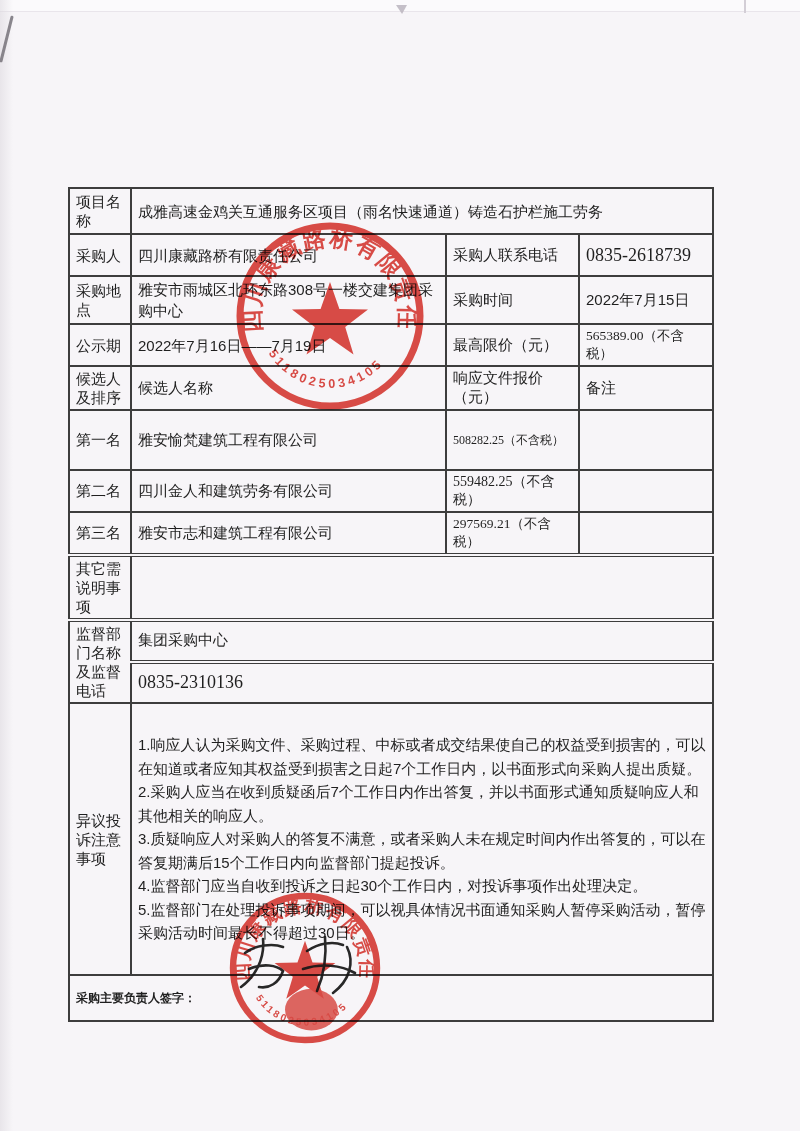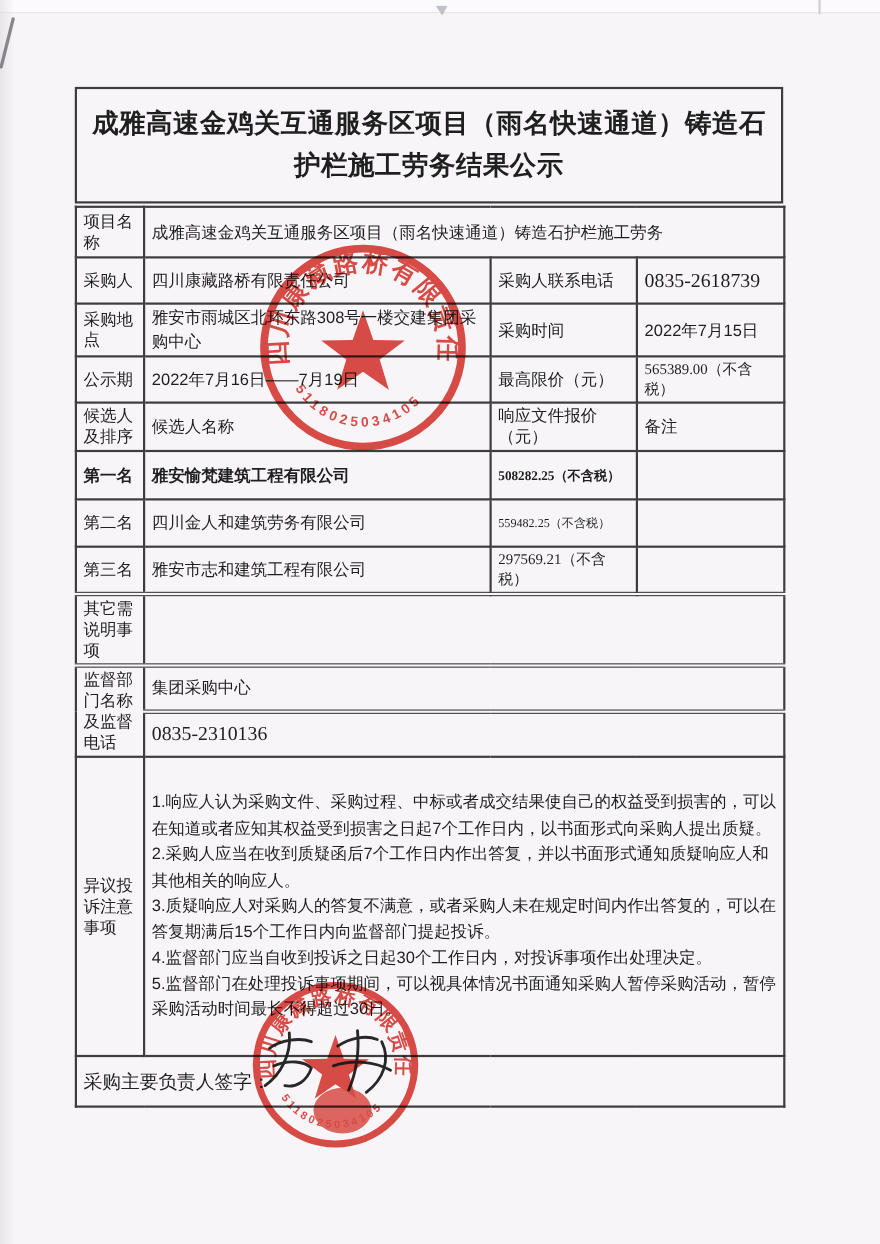--- a/index.html
+++ b/index.html
@@ -45,47 +45,44 @@
     padding:2px 6px;
     box-sizing:border-box;
     word-break:break-all;
   }
   td.lab{padding-left:7px;line-height:19px;}
   td.ctr{text-align:left;}
   td.lft{padding-left:10px;line-height:21px;}
   .num{font-family:"Liberation Serif",serif;font-size:18px;}
   tr.sep td{border-top:4px double #3d3d3d;}
   .r1{height:46px;} .r2{height:42px;} .r3{height:44px;} .r4{height:34px;}
-  .r5{height:41px;} .r6{height:44px;font-weight:bold;} .r7{height:43px;margin-left:47px;} .r8{height:43px;padding-left:24px;}
+  .r5{height:41px;} .r6{height:60px;} .r7{height:32px;margin-left:47px;} .r8{height:43px;padding-left:24px;}
   .r9{height:61px;} .r10{height:37px;} .r11{height:37px;}
   .r12{height:272px;} .r13{height:46px;}
   td.objection-cell{vertical-align:middle;padding:8px 10px 8px 9px;margin-left:28px;}
   .obj-item{line-height:23.5px;font-size:15px;}
-  td.sign-cell{font-size:17px;padding-left:8px;}
+  td.sign-cell{font-size:12px;padding-left:8px;font-weight:bold;}
 
   
   .seal{position:absolute;mix-blend-mode:multiply;opacity:.85;}
   .seal-top{left:230px;top:216px;width:200px;height:200px;}
   .seal-bottom{left:225px;top:888px;width:160px;height:160px;}
   .sig{position:absolute;left:225px;top:925px;width:160px;height:80px;}
 </style>
 </head>
 <body>
 
 <div id="screen">
 
   <div class="top-strip"></div>
   <div class="edge-left"></div>
   <div class="corner-mark"></div>
   <div class="notch"></div>
   <div class="fold-right"></div>
 
-  <div class="title-box">
-    <h1>成雅高速金鸡关互通服务区项目（雨名快速通道）铸造石护栏施工劳务结果公示</h1>
-  </div>
 
   <table class="doc">
     <colgroup>
         <col style="width:62px">
         <col style="width:315px">
         <col style="width:133px">
         <col style="width:134px">
       </colgroup>
     <tbody>
       <tr class="r1">
@@ -118,21 +115,21 @@
       </tr>
       <tr class="r6">
         <td class="ctr">第一名</td>
         <td class="ctr">雅安愉梵建筑工程有限公司</td>
         <td class="ctr num" style="font-size:12px">508282.25（不含税）</td>
         <td class="ctr"></td>
       </tr>
       <tr class="r7">
         <td class="ctr">第二名</td>
         <td class="ctr">四川金人和建筑劳务有限公司</td>
-        <td class="ctr num" style="font-size:11px">559482.25（不含税）</td>
+        <td class="ctr num" style="font-size:14px">559482.25（不含税）</td>
         <td class="ctr"></td>
       </tr>
       <tr class="r8">
         <td class="ctr">第三名</td>
         <td class="ctr">雅安市志和建筑工程有限公司</td>
         <td class="ctr num" style="font-size:13.5px">297569.21（不含税）</td>
         <td class="ctr"></td>
       </tr>
       <tr class="r9 sep">
         <td class="lab">其它需说明事项</td>

